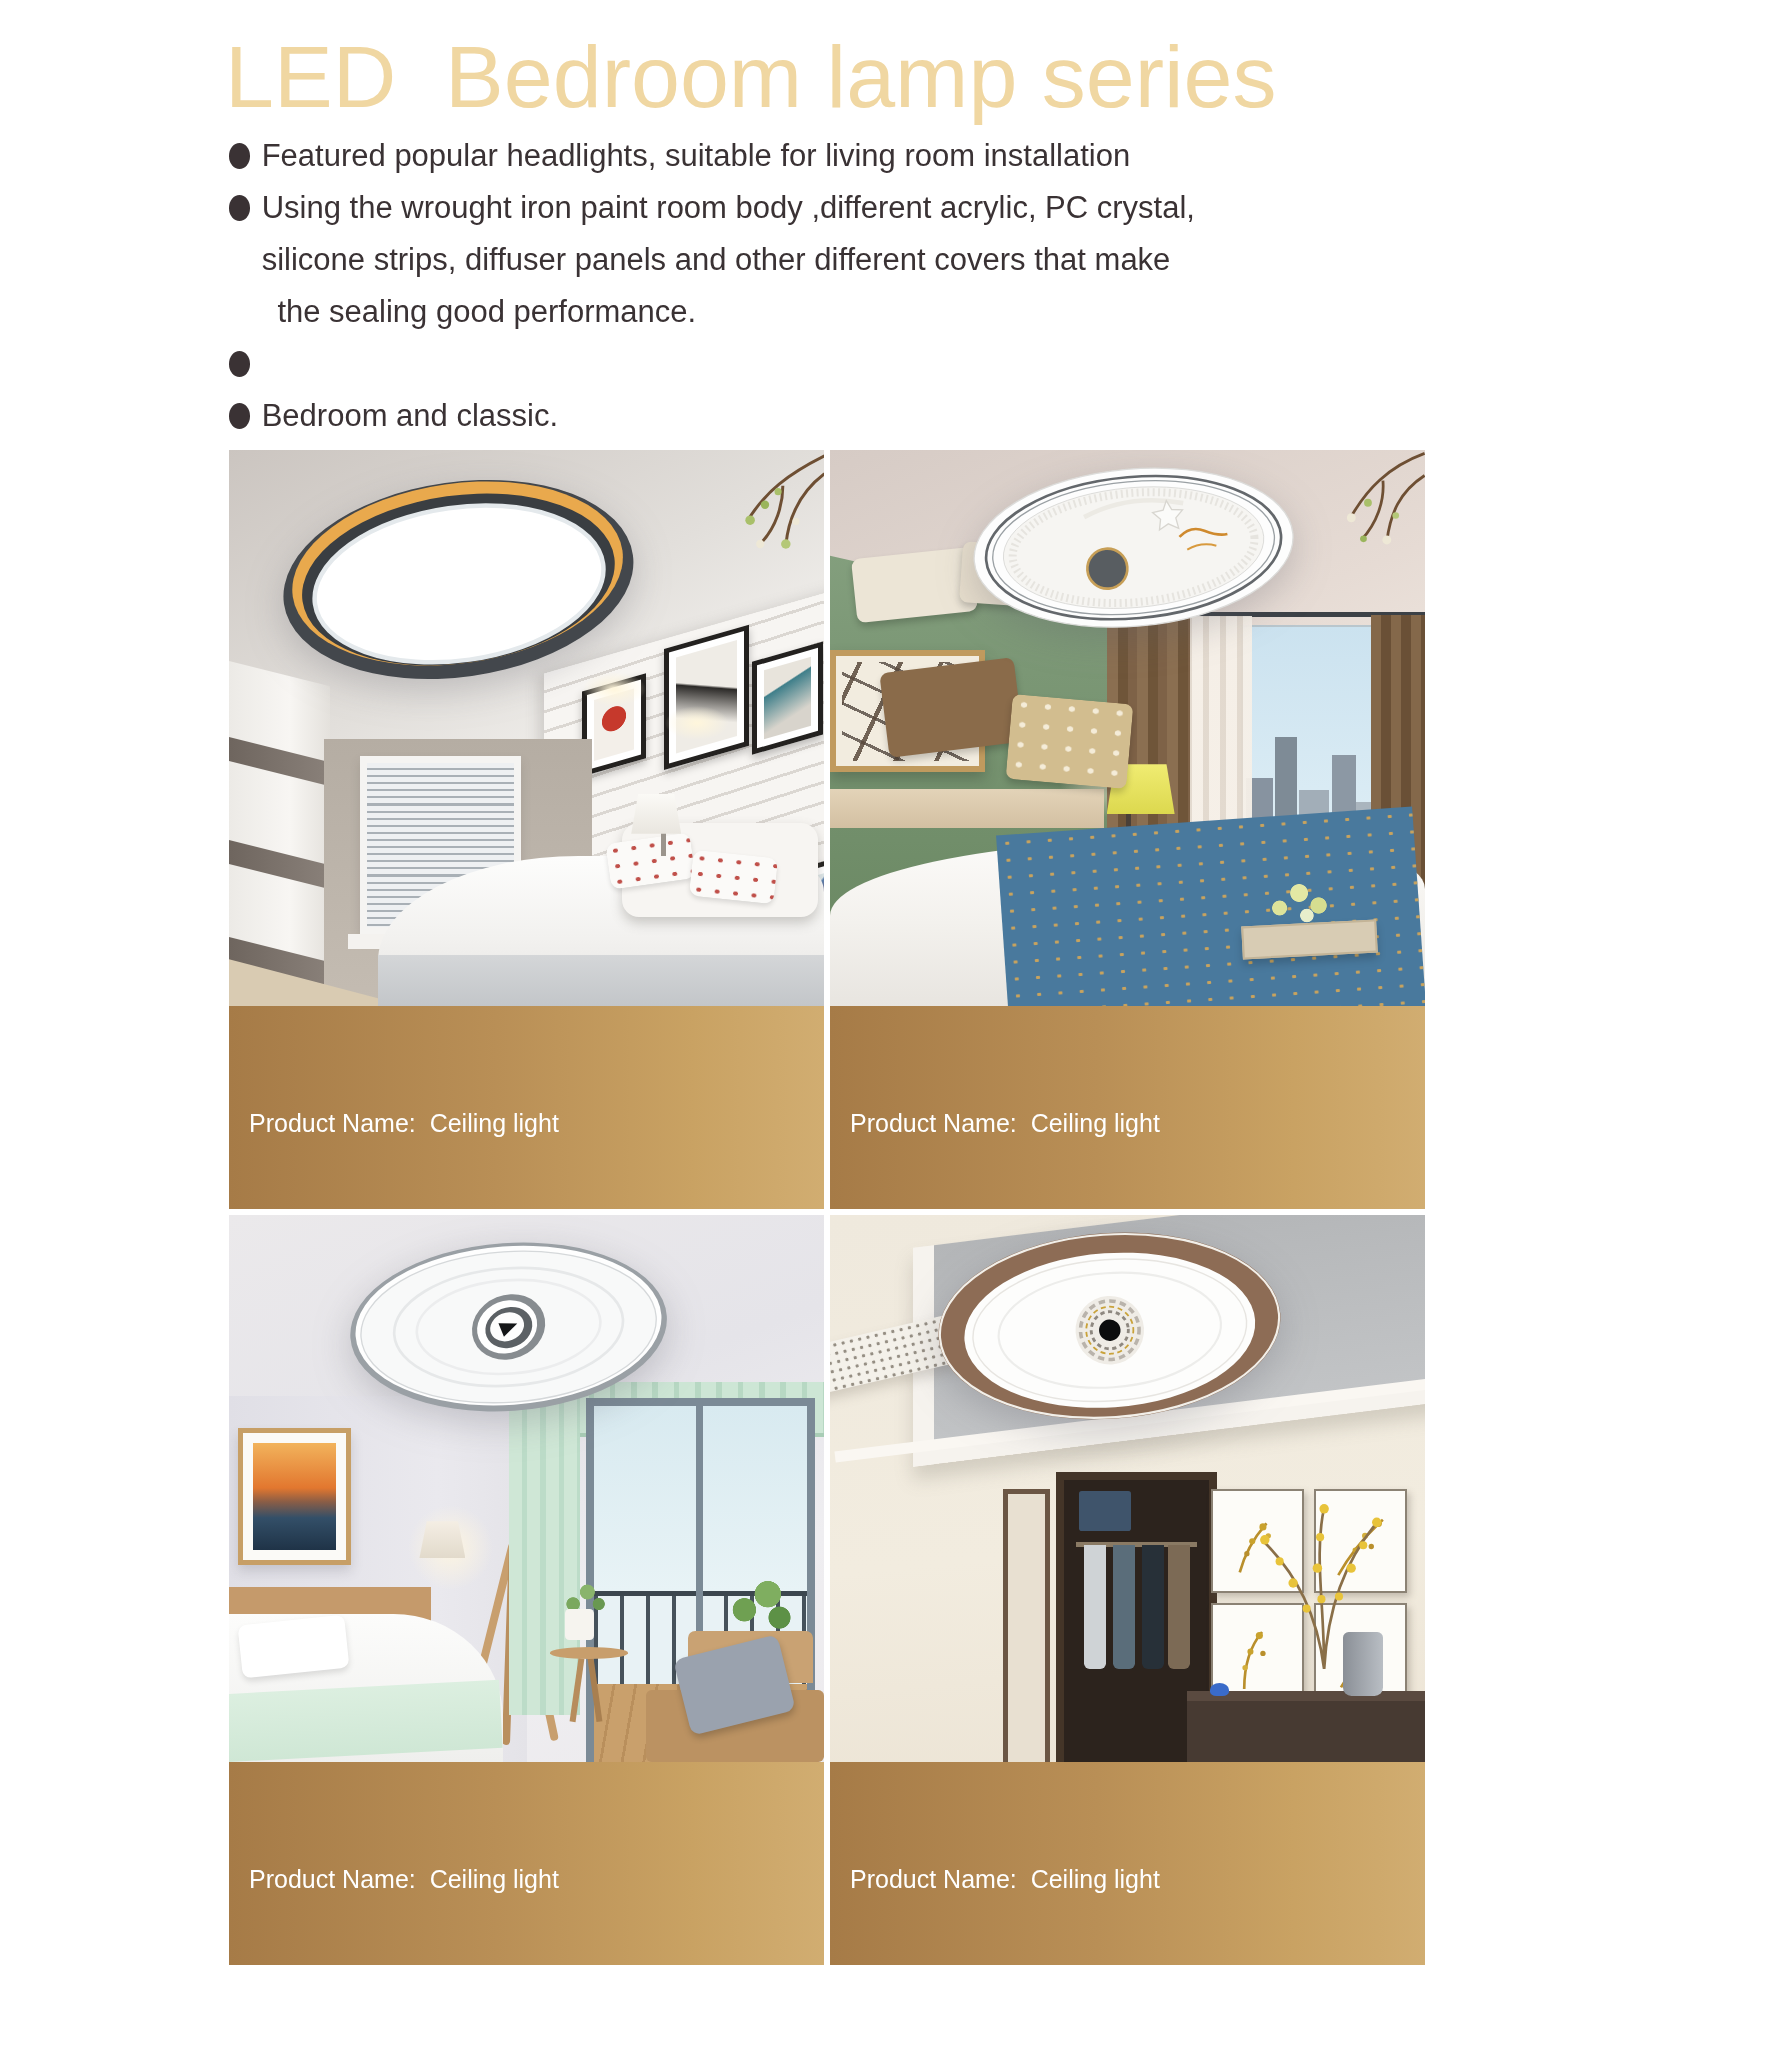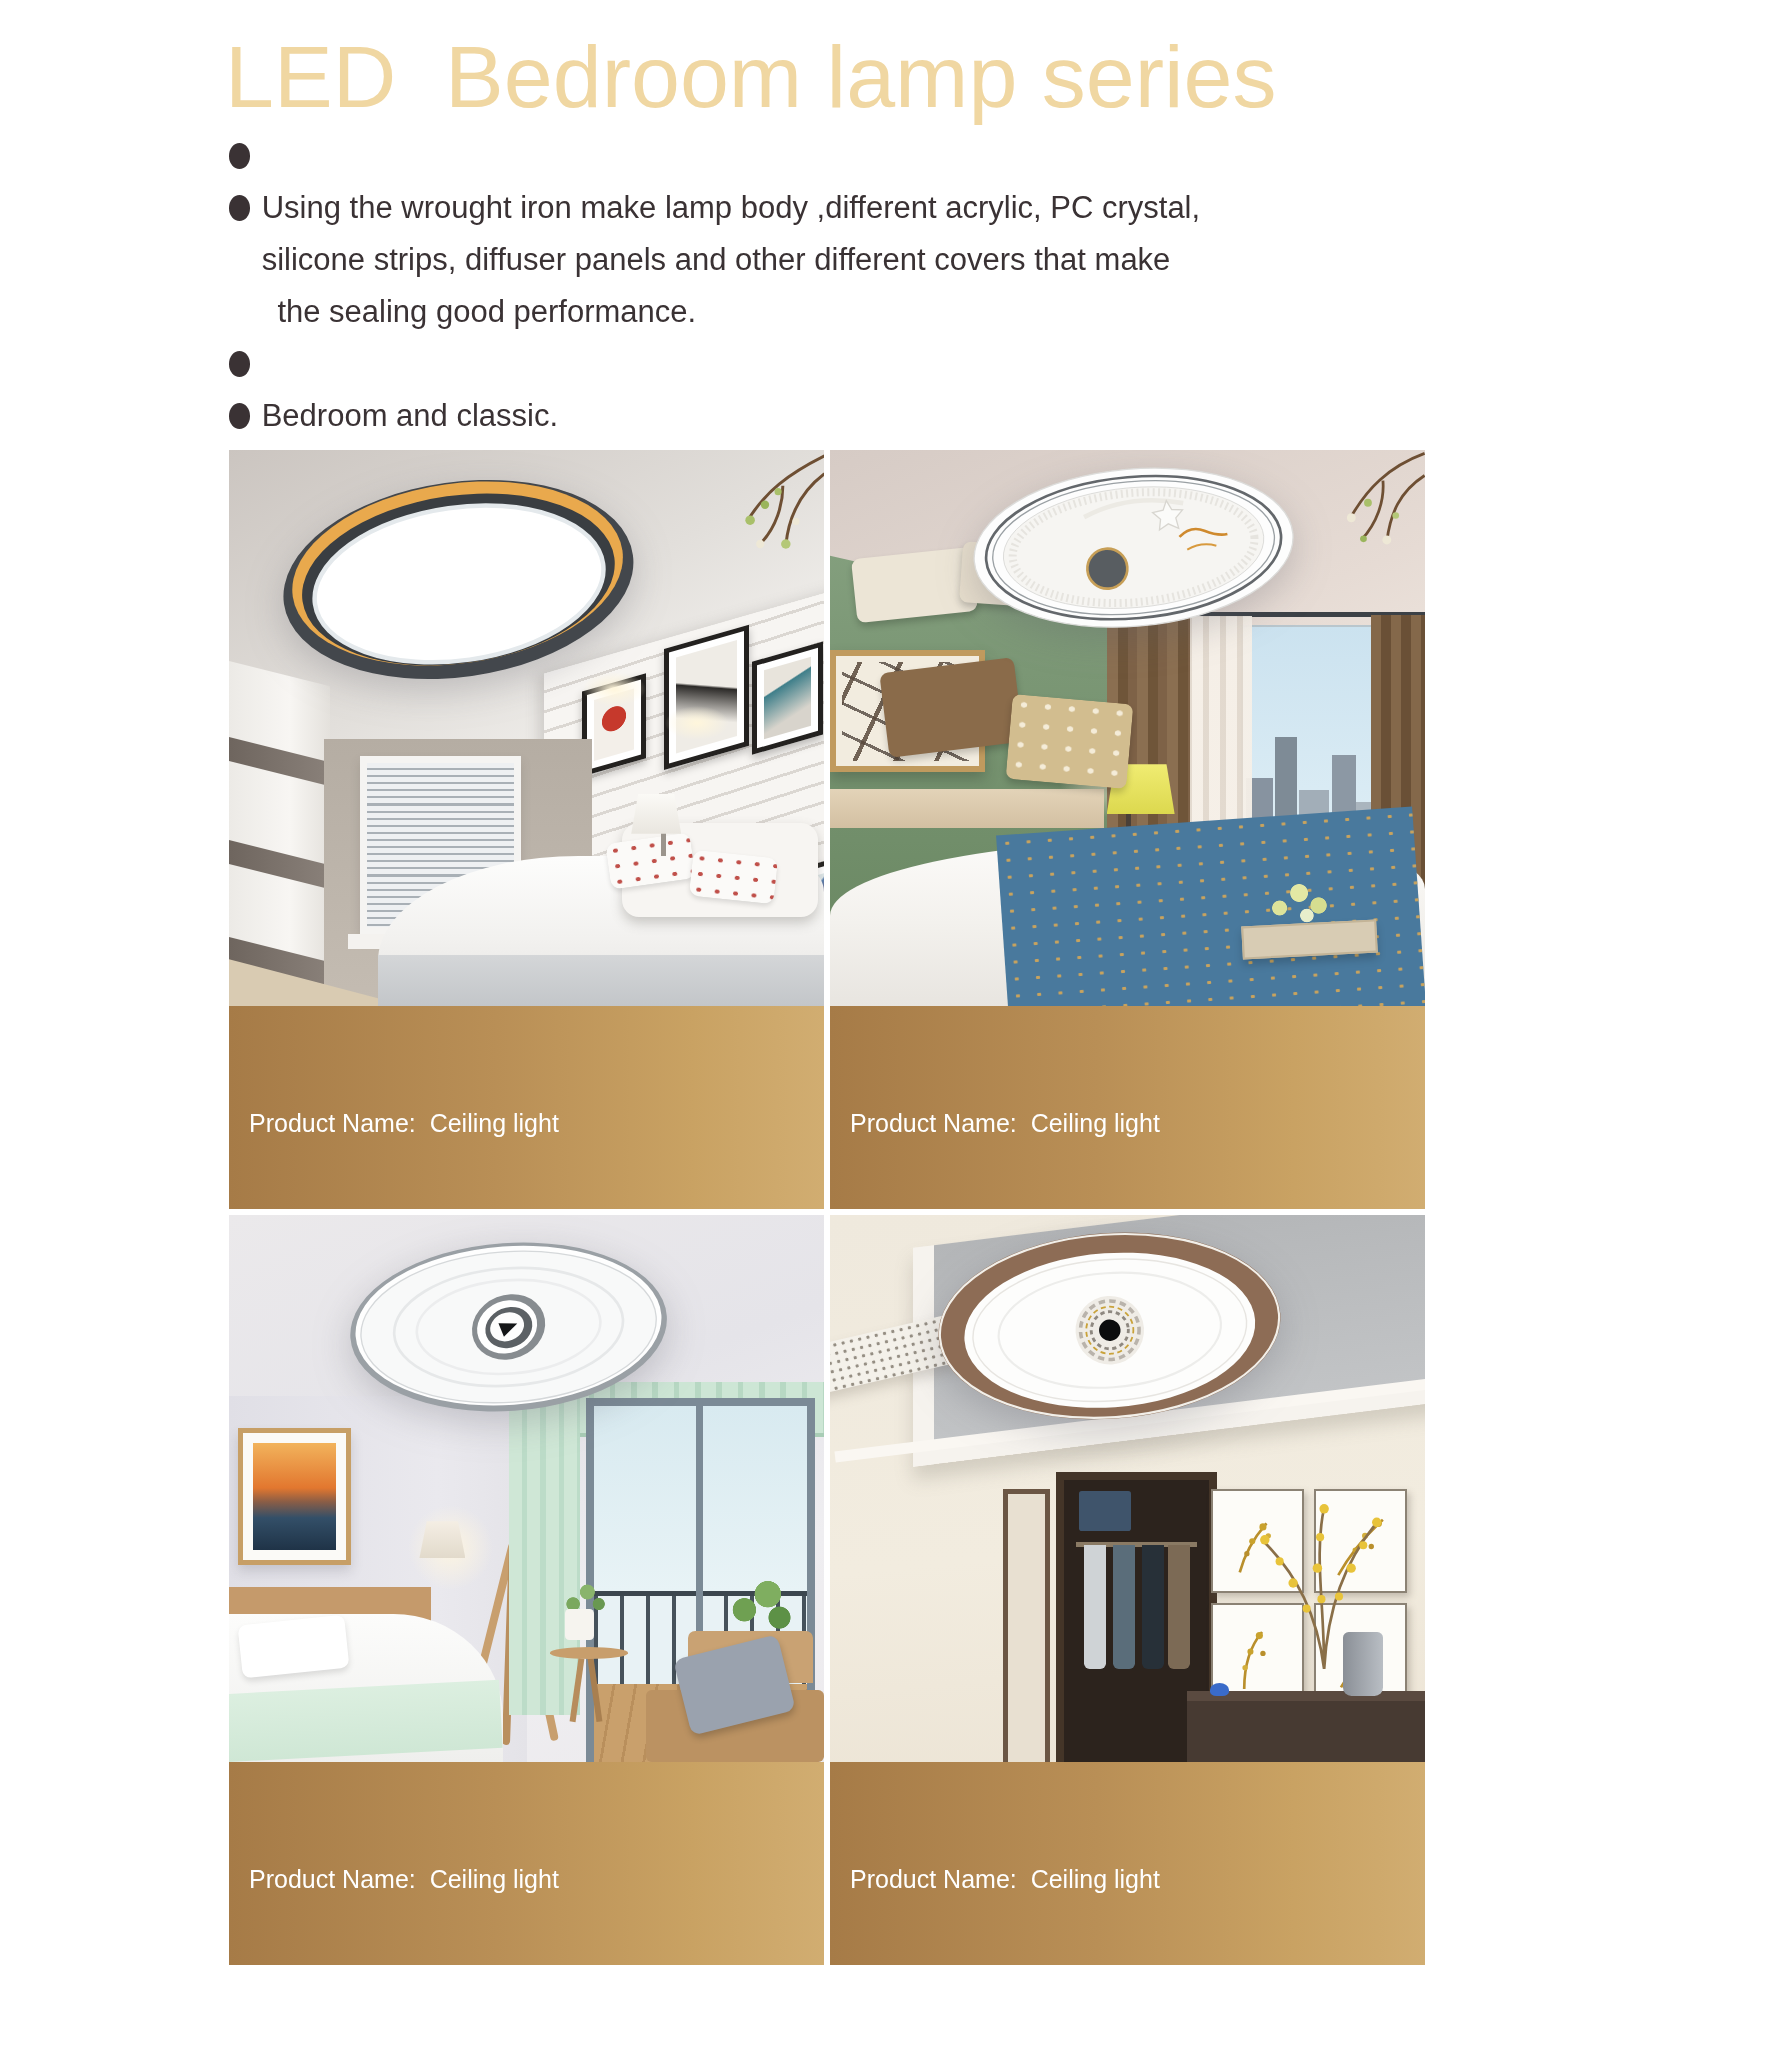--- a/index.html
+++ b/index.html
@@ -226,24 +226,25 @@
 </head>
 <body>
 
 <div class="page">
 
   <div class="title">LED  Bedroom lamp series</div>
 
   <div class="bullets">
     <div class="b-row">
       <span class="b-dot"></span>
+      <span class="b-text">Featured popular headlights, suitable for living room installation</span>
     </div>
     <div class="b-row">
       <span class="b-dot"></span>
-      <span class="b-text">Using the wrought iron make lamp body ,different acrylic, PC crystal,</span>
+      <span class="b-text">Using the wrought iron paint room body ,different acrylic, PC crystal,</span>
     </div>
     <div class="b-row nodot">
       <span class="b-dot"></span>
       <span class="b-text">silicone strips, diffuser panels and other different covers that make</span>
     </div>
     <div class="b-row nodot extra-ind">
       <span class="b-dot"></span>
       <span class="b-text"> the sealing good performance.</span>
     </div>
     <div class="b-row">

